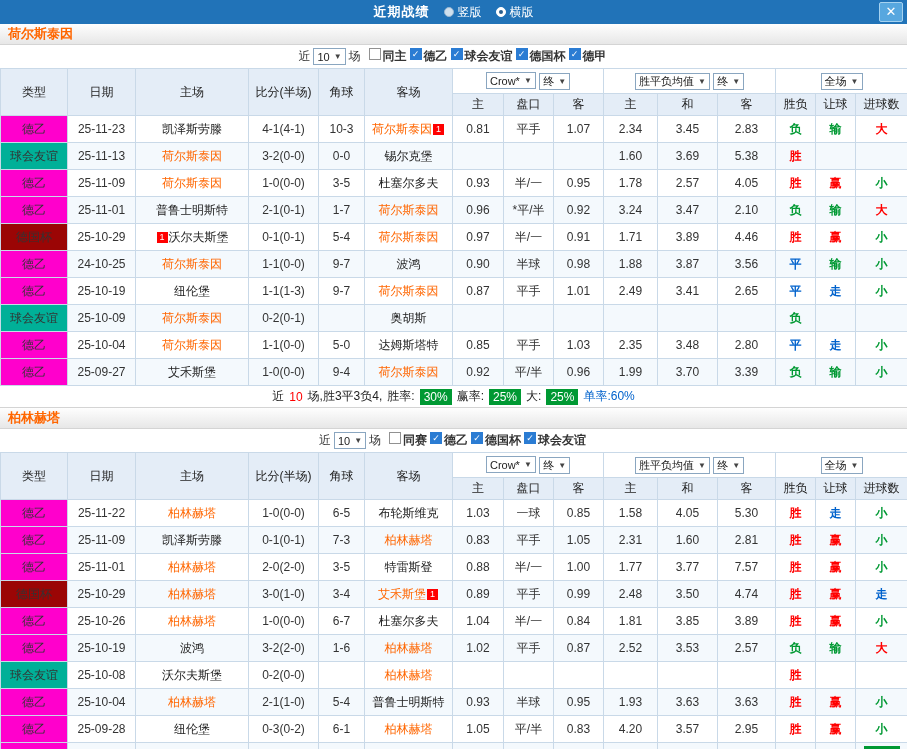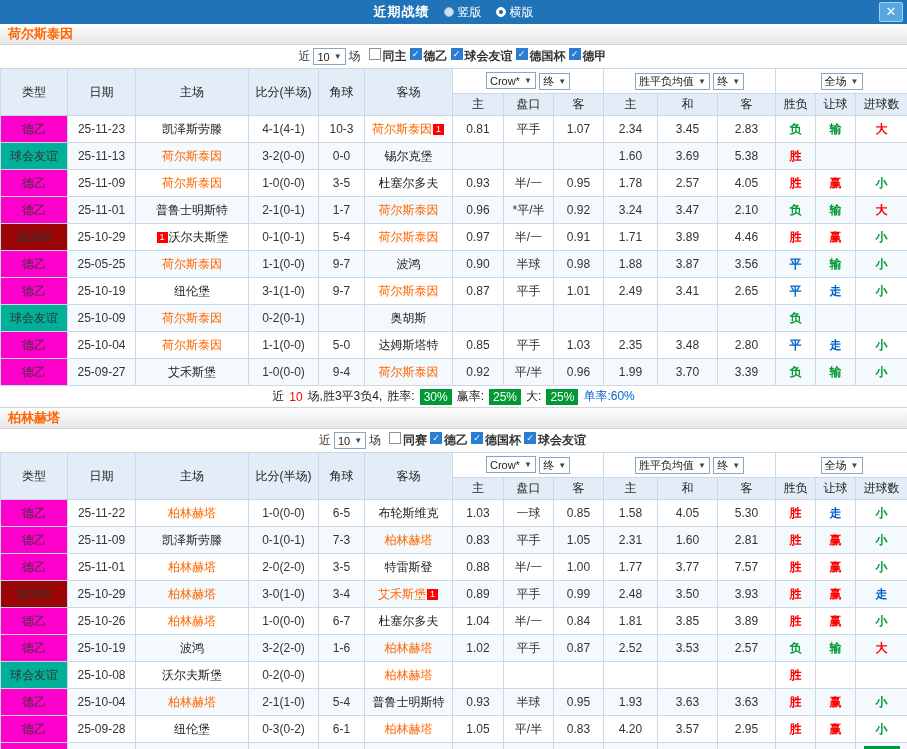--- a/index.html
+++ b/index.html
@@ -243,40 +243,40 @@
               <td class="odds">0.91</td>
               <td class="odds">1.71</td>
               <td class="odds">3.89</td>
               <td class="odds">4.46</td>
               <td class="rescell"><span class="res" style="color: rgb(255, 0, 0);">胜</span></td>
               <td class="rescell"><span class="res" style="color: rgb(255, 0, 0);">赢</span></td>
               <td class="rescell"><span class="res" style="color: rgb(0, 153, 51);">小</span></td>
             </tr>
             <tr class="alt">
               <td class="league" style="background: rgb(255, 0, 204);">德乙</td>
-              <td class="date">25-05-25</td>
+              <td class="date">24-10-25</td>
               <td class="team"><span class="tname" style="color: rgb(255, 102, 0);">荷尔斯泰因</span></td>
               <td class="score">1-1(0-0)</td>
               <td class="corners">9-7</td>
               <td class="team"><span class="tname" style="color: rgb(34, 34, 34);">波鸿</span></td>
               <td class="odds">0.90</td>
               <td class="odds">半球</td>
               <td class="odds">0.98</td>
               <td class="odds">1.88</td>
               <td class="odds">3.87</td>
               <td class="odds">3.56</td>
               <td class="rescell"><span class="res" style="color: rgb(0, 98, 204);">平</span></td>
               <td class="rescell"><span class="res" style="color: rgb(0, 153, 51);">输</span></td>
               <td class="rescell"><span class="res" style="color: rgb(0, 153, 51);">小</span></td>
             </tr>
             <tr>
               <td class="league" style="background: rgb(255, 0, 204);">德乙</td>
               <td class="date">25-10-19</td>
               <td class="team"><span class="tname" style="color: rgb(34, 34, 34);">纽伦堡</span></td>
-              <td class="score">3-1(1-0)</td>
+              <td class="score">1-1(1-3)</td>
               <td class="corners">9-7</td>
               <td class="team"><span class="tname" style="color: rgb(255, 102, 0);">荷尔斯泰因</span></td>
               <td class="odds">0.87</td>
               <td class="odds">平手</td>
               <td class="odds">1.01</td>
               <td class="odds">2.49</td>
               <td class="odds">3.41</td>
               <td class="odds">2.65</td>
               <td class="rescell"><span class="res" style="color: rgb(0, 98, 204);">平</span></td>
               <td class="rescell"><span class="res" style="color: rgb(0, 98, 204);">走</span></td>
@@ -501,21 +501,21 @@
               <td class="date">25-10-29</td>
               <td class="team"><span class="tname" style="color: rgb(255, 102, 0);">柏林赫塔</span></td>
               <td class="score">3-0(1-0)</td>
               <td class="corners">3-4</td>
               <td class="team"><span class="tname" style="color: rgb(255, 102, 0);">艾禾斯堡</span><span class="badge1">1</span></td>
               <td class="odds">0.89</td>
               <td class="odds">平手</td>
               <td class="odds">0.99</td>
               <td class="odds">2.48</td>
               <td class="odds">3.50</td>
-              <td class="odds">3.93</td>
+              <td class="odds">4.74</td>
               <td class="rescell"><span class="res" style="color: rgb(255, 0, 0);">胜</span></td>
               <td class="rescell"><span class="res" style="color: rgb(255, 0, 0);">赢</span></td>
               <td class="rescell"><span class="res" style="color: rgb(0, 98, 204);">走</span></td>
             </tr>
             <tr>
               <td class="league" style="background: rgb(255, 0, 204);">德乙</td>
               <td class="date">25-10-26</td>
               <td class="team"><span class="tname" style="color: rgb(255, 102, 0);">柏林赫塔</span></td>
               <td class="score">1-0(0-0)</td>
               <td class="corners">6-7</td>

